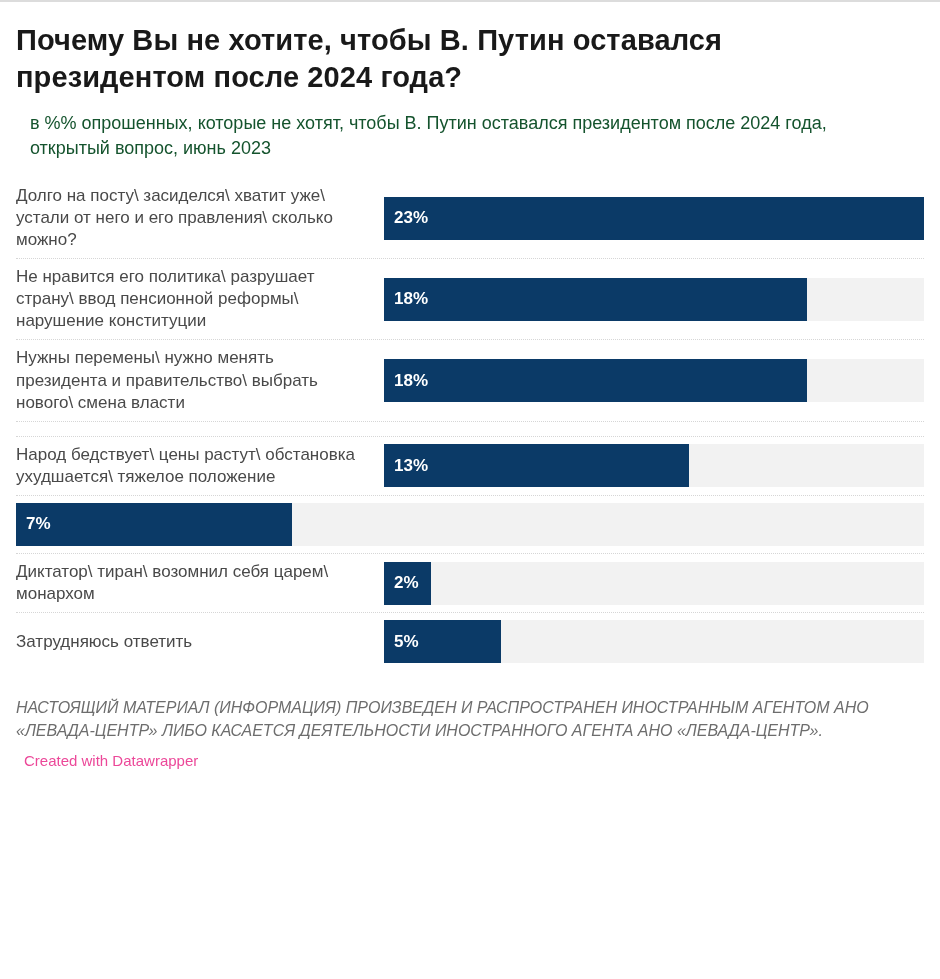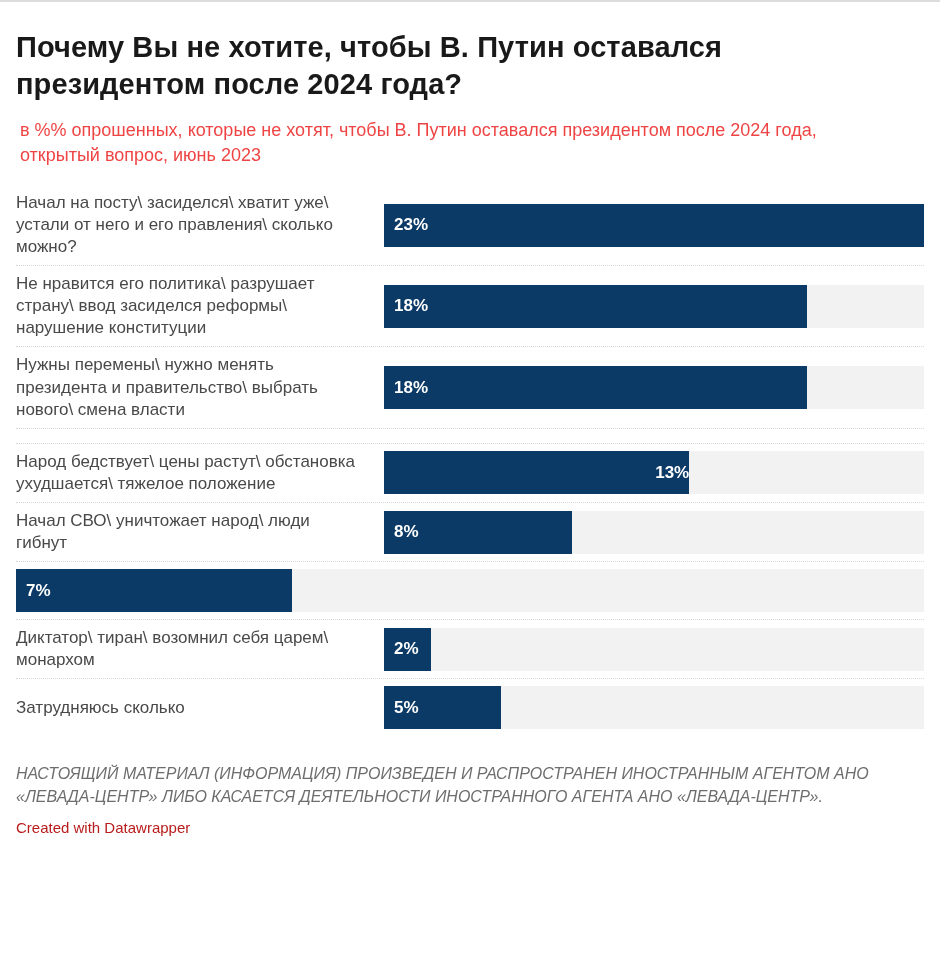--- a/index.html
+++ b/index.html
@@ -2,40 +2,40 @@
 <html lang="ru" style="--bar-color: #0b3a67; --track-color: #f2f2f2;"><head>
 <meta charset="utf-8">
 <style>
   html, body { margin: 0; padding: 0; background: #ffffff; }
   .page {
     width: 940px;
     height: 979px;
     box-sizing: border-box;
     background: #ffffff;
     border-top: 2px solid #dcdcdc;
-    padding: 7px 16px;
+    padding: 0 16px;
     overflow: hidden;
     font-family: "Liberation Sans", sans-serif;
     color: #1a1a1a;
   }
   .title {
     margin: 20px 0 0 0;
     max-width: 830px;
     font-size: 29px;
     line-height: 1.28;
     font-weight: 700;
     color: #191919;
     letter-spacing: 0.1px;
   }
   .subtitle {
-    margin: 15px 0 0 4px;
+    margin: 15px 0 0 14px;
     max-width: 800px;
     font-size: 18px;
     line-height: 1.38;
-    color: #ef4444;
+    color: #14532d;
   }
   .rows { margin-top: 17px; }
   .row {
     display: flex;
     align-items: center;
     padding: 7px 0;
     border-bottom: 1px dotted #d6d6d6;
   }
   .row:last-child { border-bottom: none; }
   .row-label {
@@ -66,44 +66,44 @@
   }
   .disclaimer {
     margin: 26px 0 0 0;
     max-width: 872px;
     font-style: italic;
     font-size: 16px;
     line-height: 1.45;
     color: #6d6d6d;
   }
   .credit {
-    margin: 10px 0 0 0;
+    margin: 10px 0 0 8px;
     font-size: 15px;
-    color: #b91c1c;
+    color: #ec4899;
   }
 </style>
 </head>
 <body>
 
 <div class="page">
   <h1 class="title">Почему Вы не хотите, чтобы В. Путин оставался президентом после 2024 года?</h1>
   <p class="subtitle">в %% опрошенных, которые не хотят, чтобы В. Путин оставался президентом после 2024 года, открытый вопрос, июнь 2023</p>
 
   <div class="rows" id="rows">
   <div class="row">
-    <div class="row-label">Начал на посту\ засиделся\ хватит уже\ устали от него и его правления\ сколько можно?</div>
+    <div class="row-label">Долго на посту\ засиделся\ хватит уже\ устали от него и его правления\ сколько можно?</div>
     <div class="track">
       <div class="bar" style="width: 100%;">
         <span class="bar-value">23%</span>
       </div>
     </div>
   </div>
 
   <div class="row">
-    <div class="row-label">Не нравится его политика\ разрушает страну\ ввод засиделся реформы\ нарушение конституции</div>
+    <div class="row-label">Не нравится его политика\ разрушает страну\ ввод пенсионной реформы\ нарушение конституции</div>
     <div class="track">
       <div class="bar" style="width: 78.2609%;">
         <span class="bar-value">18%</span>
       </div>
     </div>
   </div>
 
   <div class="row">
     <div class="row-label">Нужны перемены\ нужно менять президента и правительство\ выбрать нового\ смена власти</div>
     <div class="track">
@@ -112,55 +112,47 @@
       </div>
     </div>
   </div>
 
   <div class="row">
   </div>
 
   <div class="row">
     <div class="row-label">Народ бедствует\ цены растут\ обстановка ухудшается\ тяжелое положение</div>
     <div class="track">
-      <div class="bar" style="width: 56.5217%; justify-content: flex-end;">
+      <div class="bar" style="width: 56.5217%;">
         <span class="bar-value">13%</span>
       </div>
     </div>
   </div>
 
-  <div class="row">
-    <div class="row-label">Начал СВО\ уничтожает народ\ люди гибнут</div>
-    <div class="track">
-      <div class="bar" style="width: 34.7826%;">
-        <span class="bar-value">8%</span>
-      </div>
-    </div>
-  </div>
 
   <div class="row">
     <div class="track">
       <div class="bar" style="width: 30.4348%;">
         <span class="bar-value">7%</span>
       </div>
     </div>
   </div>
 
   <div class="row">
     <div class="row-label">Диктатор\ тиран\ возомнил себя царем\ монархом</div>
     <div class="track">
       <div class="bar" style="width: 8.69565%;">
         <span class="bar-value">2%</span>
       </div>
     </div>
   </div>
 
 
   <div class="row">
-    <div class="row-label">Затрудняюсь сколько</div>
+    <div class="row-label">Затрудняюсь ответить</div>
     <div class="track">
       <div class="bar" style="width: 21.7391%;">
         <span class="bar-value">5%</span>
       </div>
     </div>
   </div>
 </div>
 
   <p class="disclaimer">НАСТОЯЩИЙ МАТЕРИАЛ (ИНФОРМАЦИЯ) ПРОИЗВЕДЕН И РАСПРОСТРАНЕН ИНОСТРАННЫМ АГЕНТОМ АНО «ЛЕВАДА-ЦЕНТР» ЛИБО КАСАЕТСЯ ДЕЯТЕЛЬНОСТИ ИНОСТРАННОГО АГЕНТА АНО «ЛЕВАДА-ЦЕНТР».</p>
   <p class="credit">Created with Datawrapper</p>

